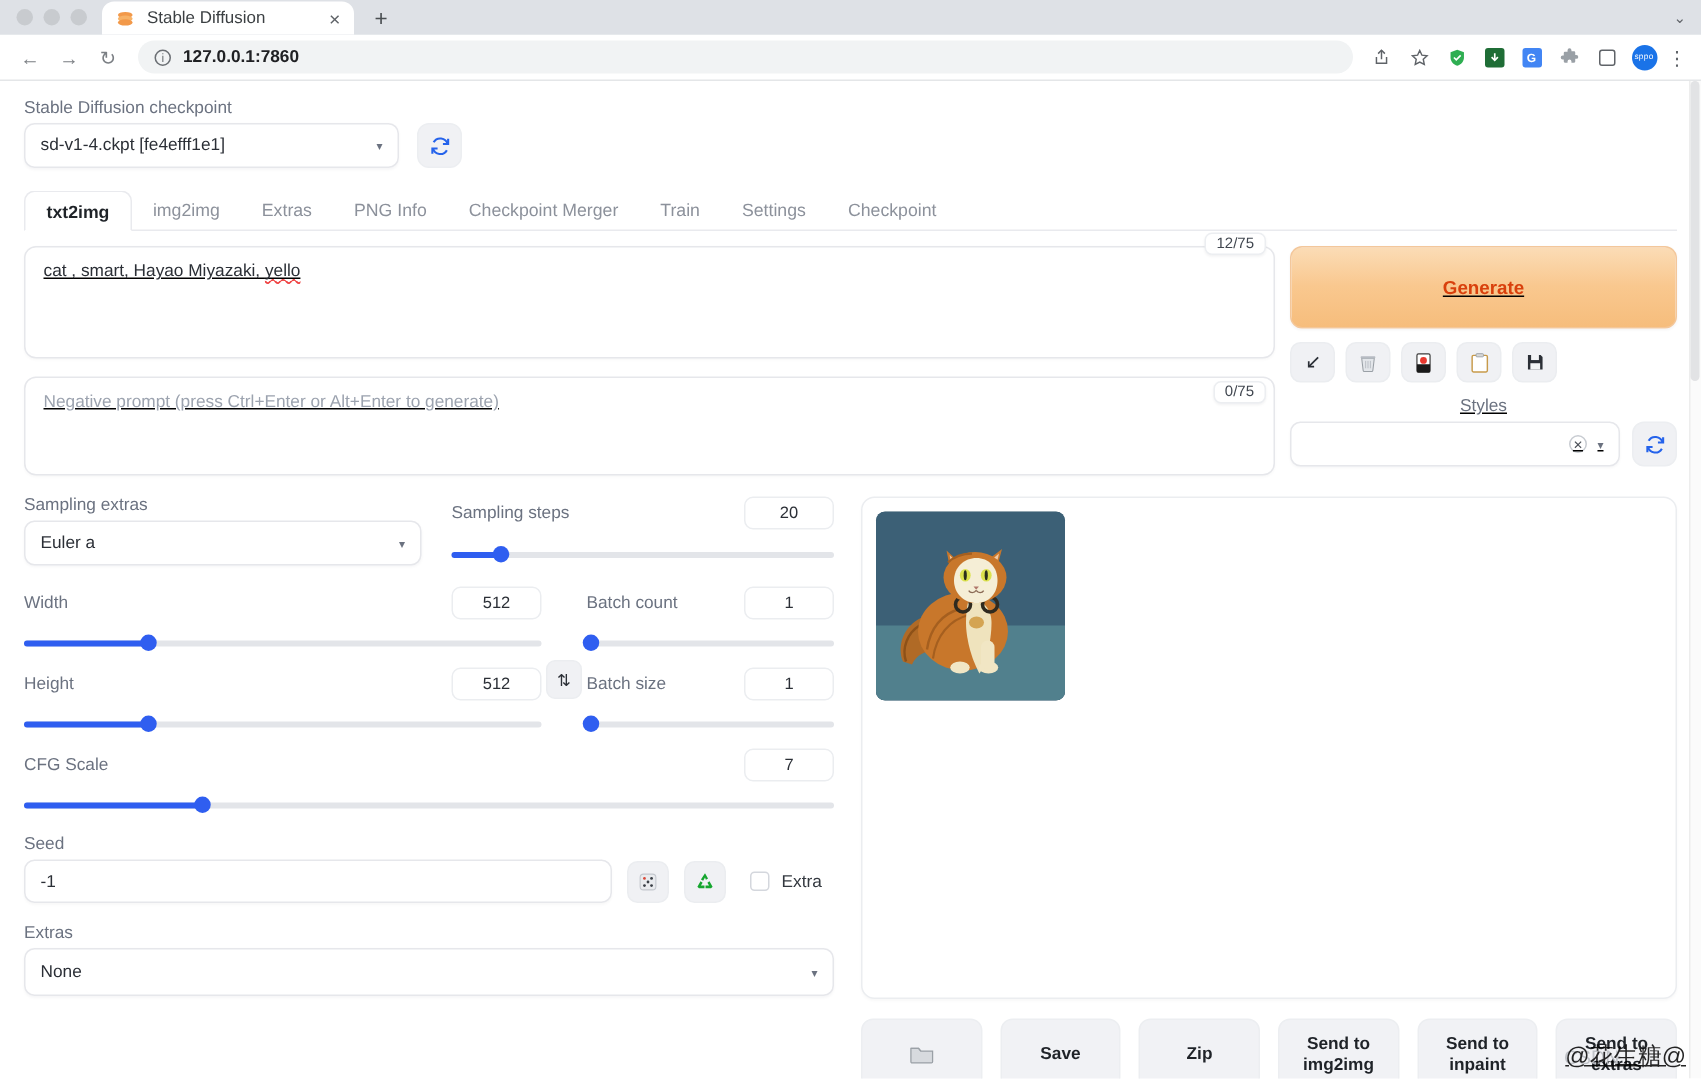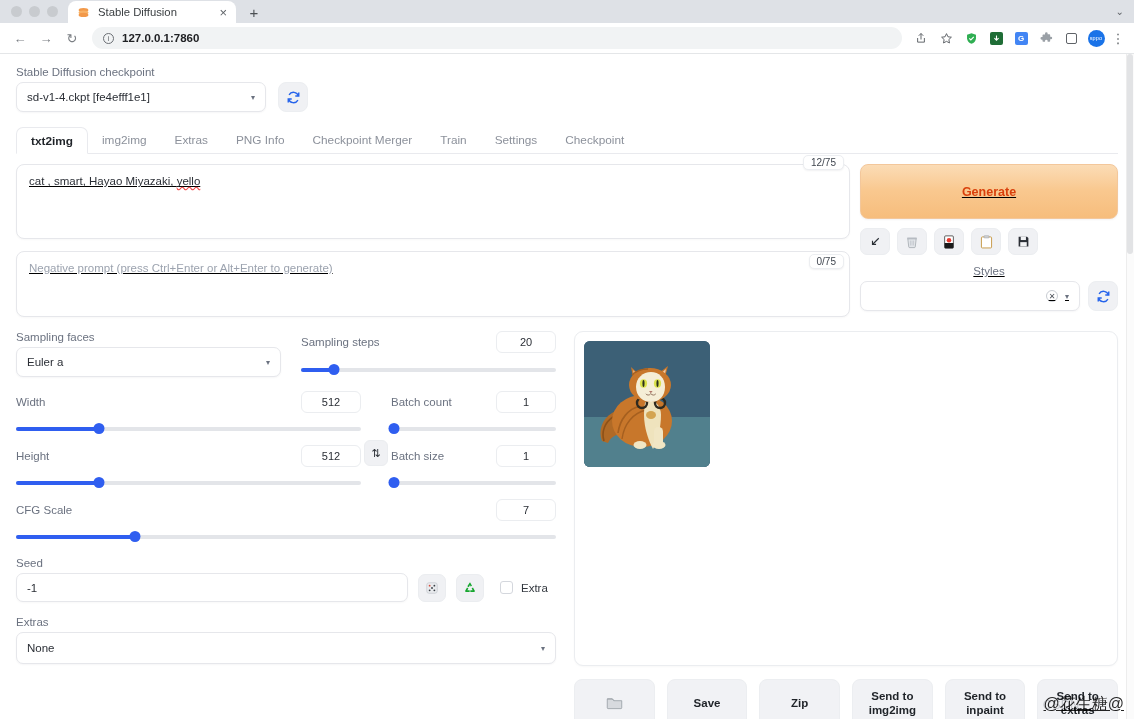--- a/index.html
+++ b/index.html
@@ -430,21 +430,21 @@
       </div>
     </div>
   </div>
 
   <div class="main">
 
     <div class="left-col">
 
       <div class="two-col">
         <div class="col-a">
-          <span class="lbl">Sampling faces</span>
+          <span class="lbl">Sampling extras</span>
           <div class="select-box">
             <span class="val">Euler a</span>
             <span class="caret">▾</span>
           </div>
         </div>
         <div class="col-b">
           <div class="field-head">
             <span class="lbl" style="margin-bottom:0">Sampling steps</span>
             <div class="num-box">20</div>
           </div>

